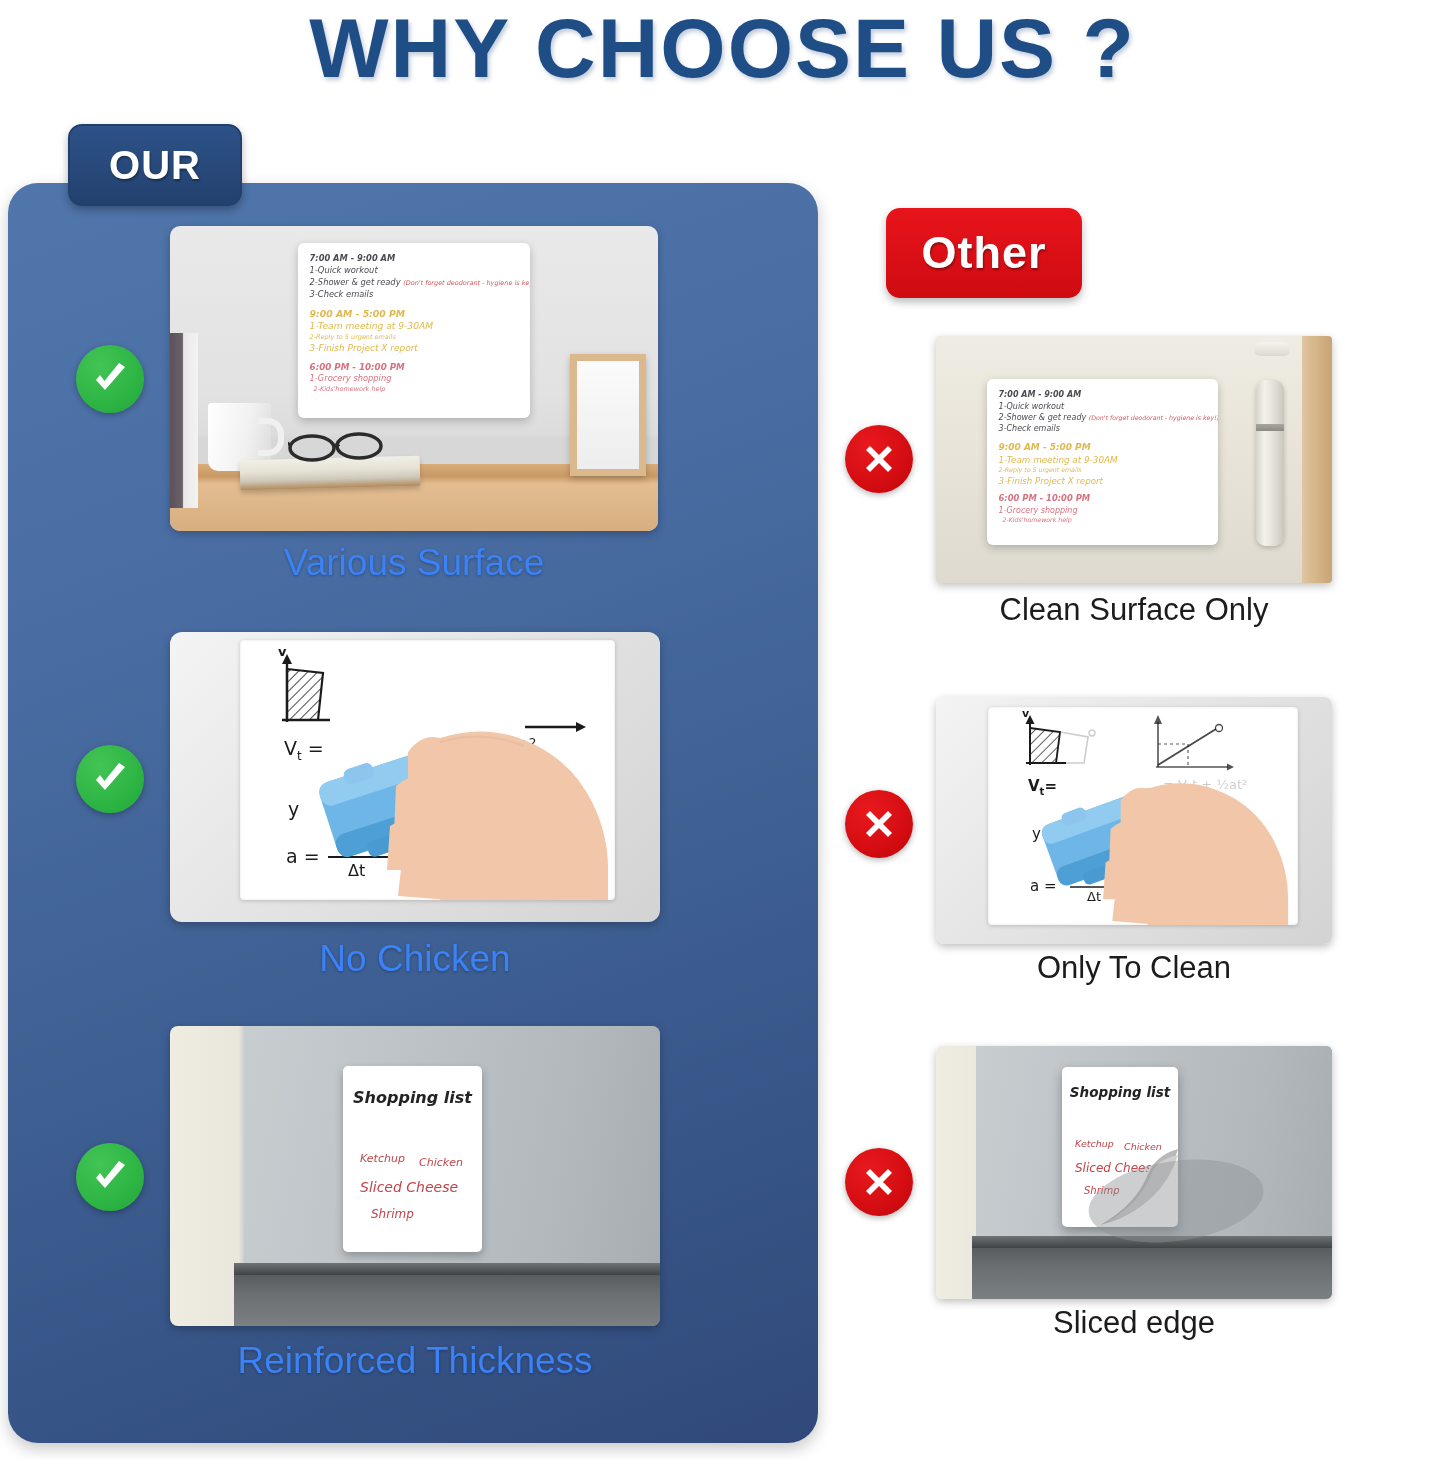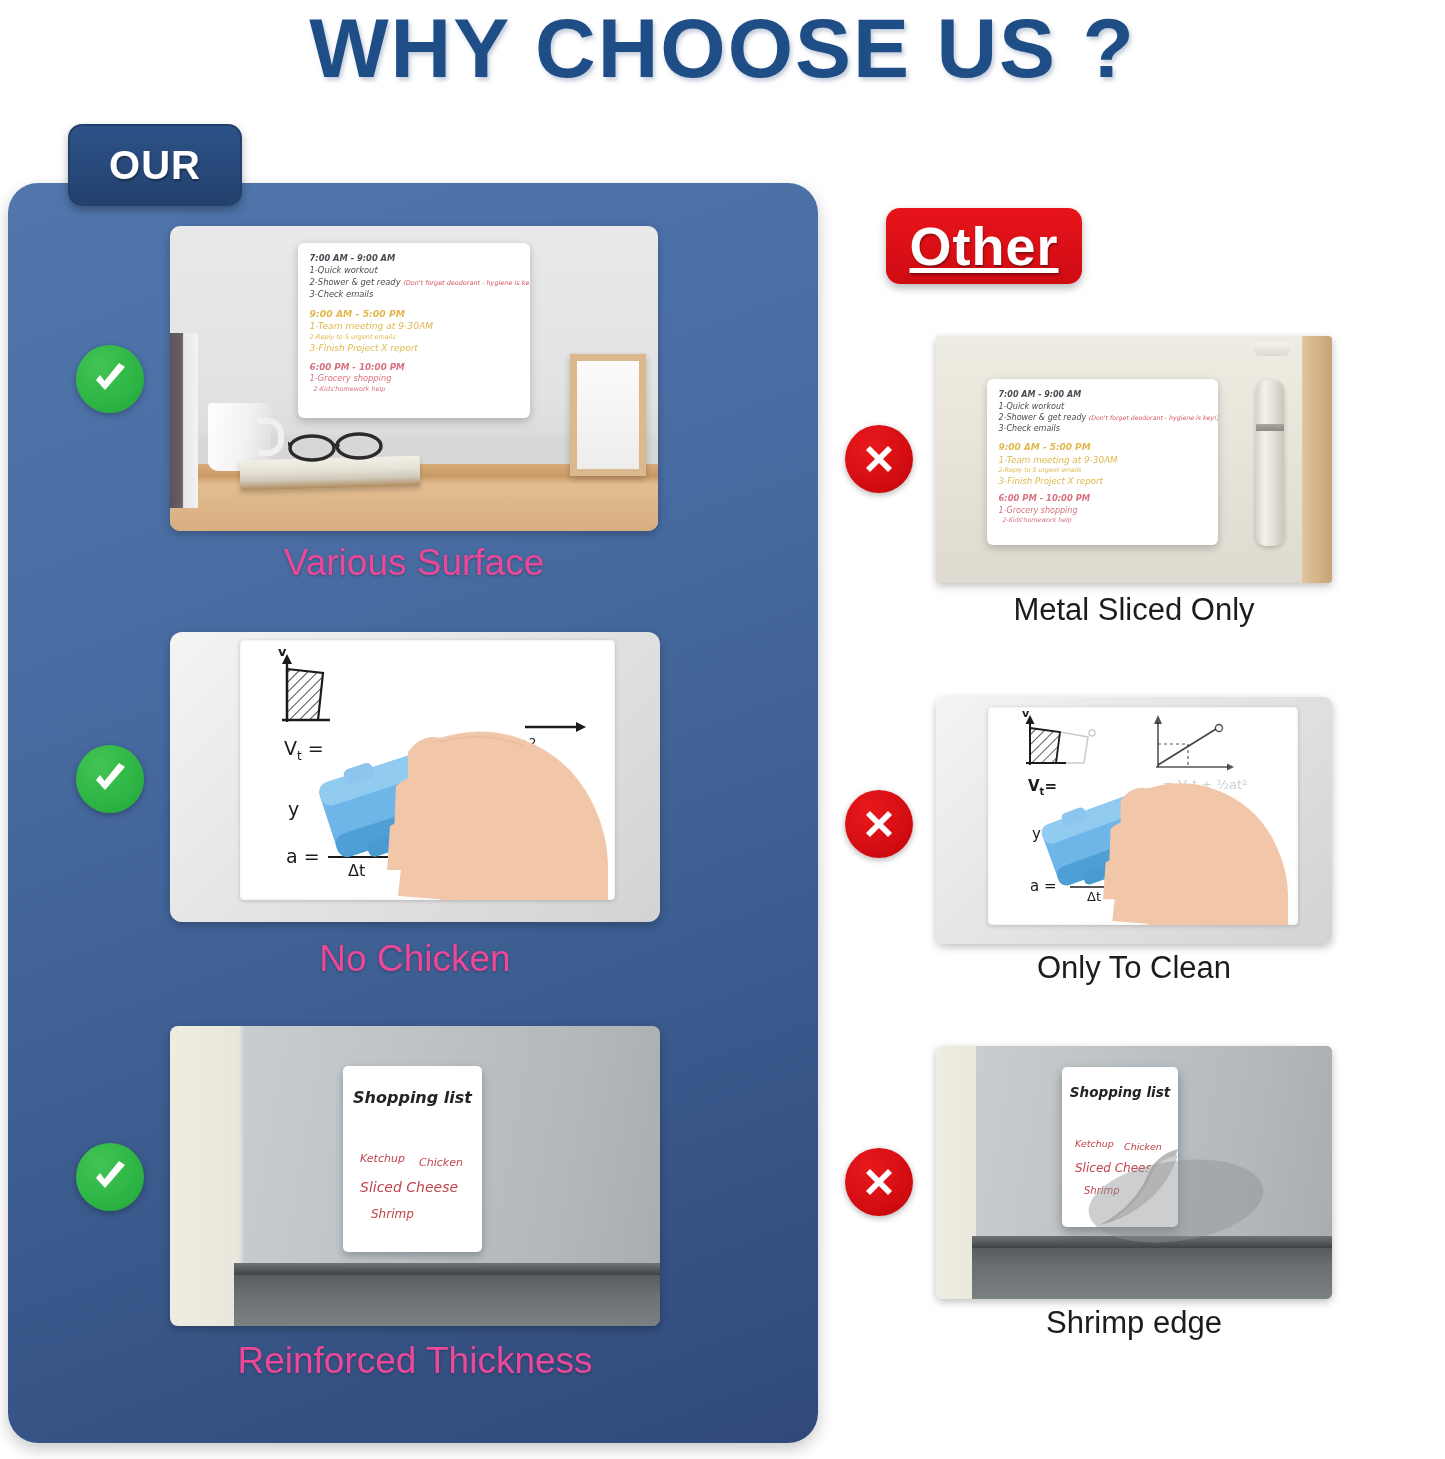--- a/index.html
+++ b/index.html
@@ -31,39 +31,38 @@
     text-shadow:1px 2px 2px rgba(0,0,0,.35);
     letter-spacing:1px;
   }
   #our-badge{
     left:68px;top:124px;width:170px;height:78px;font-size:40px;
     background:linear-gradient(180deg,#2d5288 0%,#23416e 100%);
     box-shadow:0 4px 9px rgba(0,0,0,.3);
     border:2px solid #22406c;
   }
   #other-badge{
-    left:886px;top:208px;width:196px;height:76px;font-size:54px;
+    left:886px;top:208px;width:196px;height:90px;font-size:45px;
     background:linear-gradient(180deg,#e8141b 0%,#cf0b12 100%);
     box-shadow:0 4px 9px rgba(0,0,0,.28);
-    text-decoration:underline;
   }
   .mark{
     position:absolute;width:68px;height:68px;border-radius:50%;
     display:flex;align-items:center;justify-content:center;
     box-shadow:0 2px 6px rgba(0,0,0,.3);
   }
   .mark.ok{background:radial-gradient(circle at 35% 30%,#43c455 0%,#2db544 60%,#23a53a 100%);}
   .mark.no{background:radial-gradient(circle at 35% 30%,#e8191d 0%,#d40d12 60%,#bb0408 100%);}
   .mark svg{display:block;}
 
   .caption{
     position:absolute;text-align:center;white-space:nowrap;
     font-family:"Liberation Sans","DejaVu Sans",sans-serif;
   }
-  .cap-our{color:#ec4899;font-size:37px;text-shadow:0 1px 3px rgba(0,0,0,.3);}
+  .cap-our{color:#3b82f6;font-size:37px;text-shadow:0 1px 3px rgba(0,0,0,.3);}
   .cap-other{color:#1c1c1c;font-size:31px;}
 
   
   .photo{position:absolute;overflow:hidden;box-shadow:0 3px 9px rgba(0,0,0,.25);}
 
   
   .wallscene{background:linear-gradient(180deg,#e9e9e9 0%,#e2e2e2 55%,#dcdcdc 68%,#d7d7d7 70%);}
   .desk{position:absolute;left:0;bottom:0;width:100%;height:22%;
         background:linear-gradient(180deg,#d9ab78 0%,#c99a66 18%,#e3bd90 30%,#d7ae80 100%);}
   .mug{position:absolute;border-radius:4px 4px 10px 10px;background:linear-gradient(100deg,#fff 0%,#f1f1f1 60%,#dcdcdc 100%);}
@@ -315,21 +314,21 @@
       <div class="c-yellow" style="font-size:1.1em;">1-Team meeting at 9-30AM</div>
       <div class="c-yellow sm">2-Reply to 5 urgent emails</div>
       <div class="c-yellow" style="font-size:1.08em;">3-Finish Project X report</div>
       <div class="gap"></div>
       <div class="hdr c-pink" style="font-size:1.05em;">6:00 PM - 10:00 PM</div>
       <div class="c-pink">1-Grocery shopping</div>
       <div class="c-pink sm" style="padding-left:4px;">2-Kids'homework help</div>
     </div>
   </div>
 </div>
-<div class="caption cap-other" style="left:936px;top:592px;width:396px;">Metal Sliced Only</div>
+<div class="caption cap-other" style="left:936px;top:592px;width:396px;">Clean Surface Only</div>
 
 <div class="mark no" style="left:845px;top:790px;">
   <svg width="40" height="40" viewBox="0 0 40 40">
     <path d="M7 11 L11 7 L33 29 L29 33 Z" fill="#fff"></path>
     <path d="M29 7 L33 11 L11 33 L7 29 Z" fill="#fff"></path>
   </svg>
 </div>
 
 <div class="photo wbbezel" style="left:936px;top:697px;width:396px;height:247px;border-radius:8px;">
   <div class="wbinner" style="left:52px;top:10px;width:310px;height:218px;">
@@ -428,13 +427,13 @@
     <svg class="curl" width="116" height="160" viewBox="0 0 116 160" style="left:0;top:0;">
       <path d="M116 80 Q96 146 34 159 Q72 140 84 108 Q92 86 116 80 Z" fill="#ffffff"></path>
       <path d="M116 82 Q98 143 38 158 Q74 138 86 107 Q94 88 116 82 Z" fill="#b9b9b9"></path>
       <path d="M116 88 Q100 138 46 155 Q78 136 90 106 Q96 92 116 88 Z" fill="#cfcfcf"></path>
     </svg>
   </div>
   <svg width="180" height="120" style="position:absolute;left:150px;top:95px;">
     <ellipse cx="90" cy="60" rx="88" ry="40" fill="#8d9296" opacity=".45" transform="rotate(-8 90 60)"></ellipse>
   </svg>
 </div>
-<div class="caption cap-other" style="left:936px;top:1305px;width:396px;">Shrimp edge</div>
+<div class="caption cap-other" style="left:936px;top:1305px;width:396px;">Sliced edge</div>
 
 </body></html>

